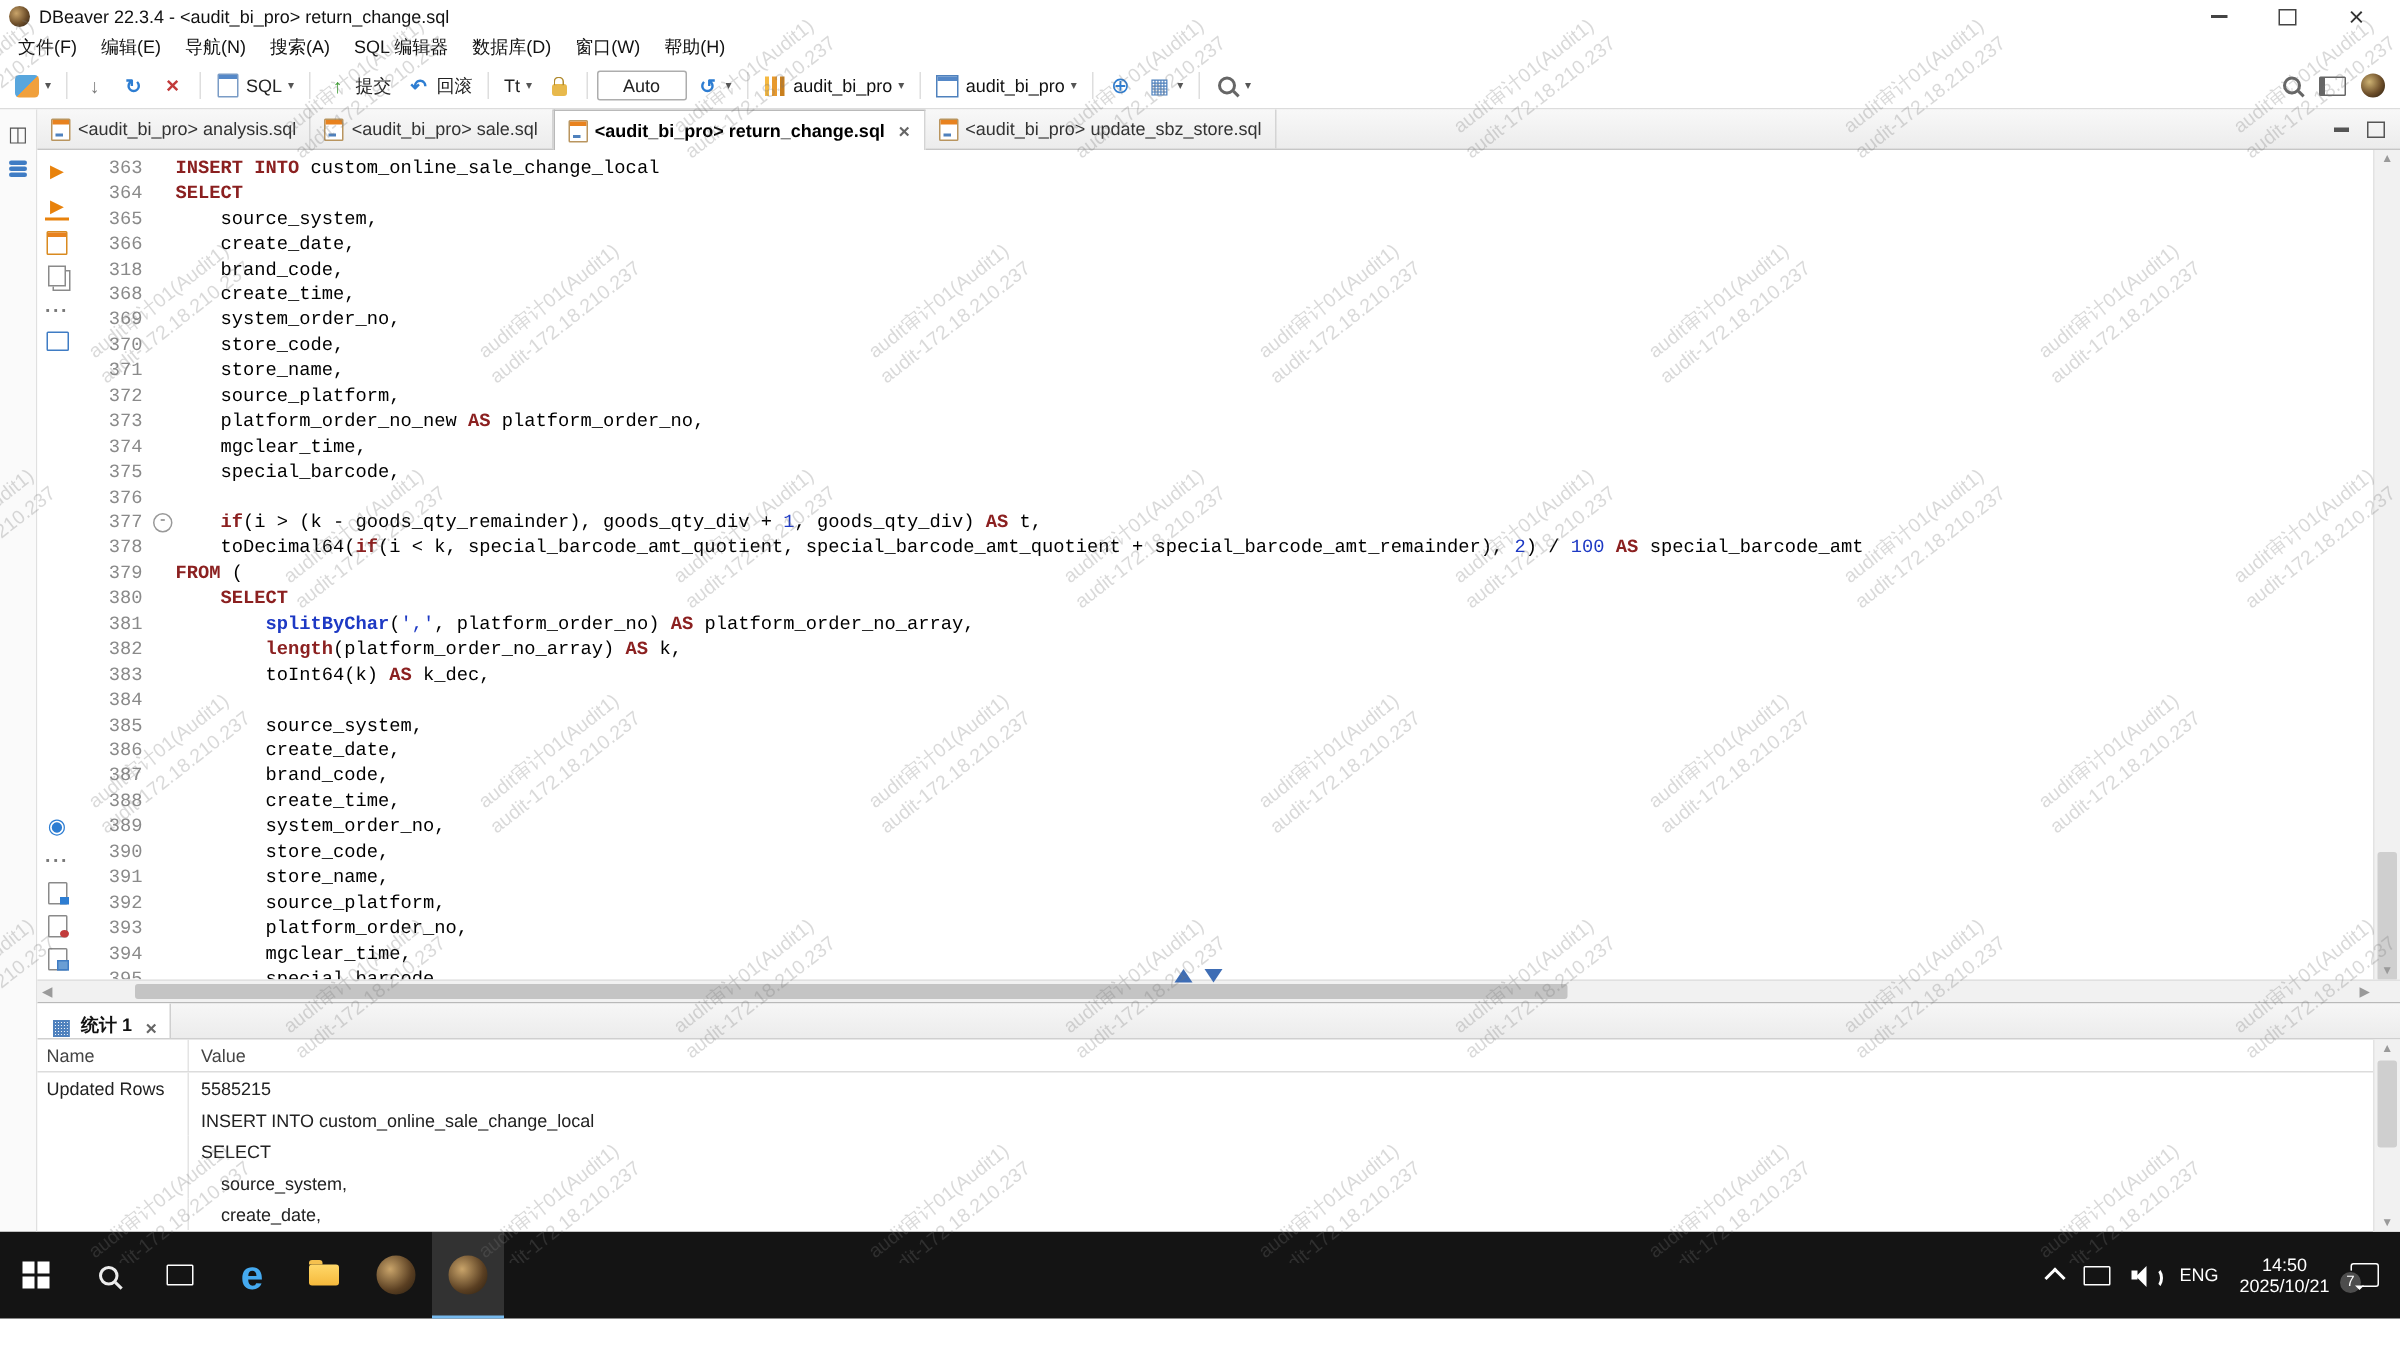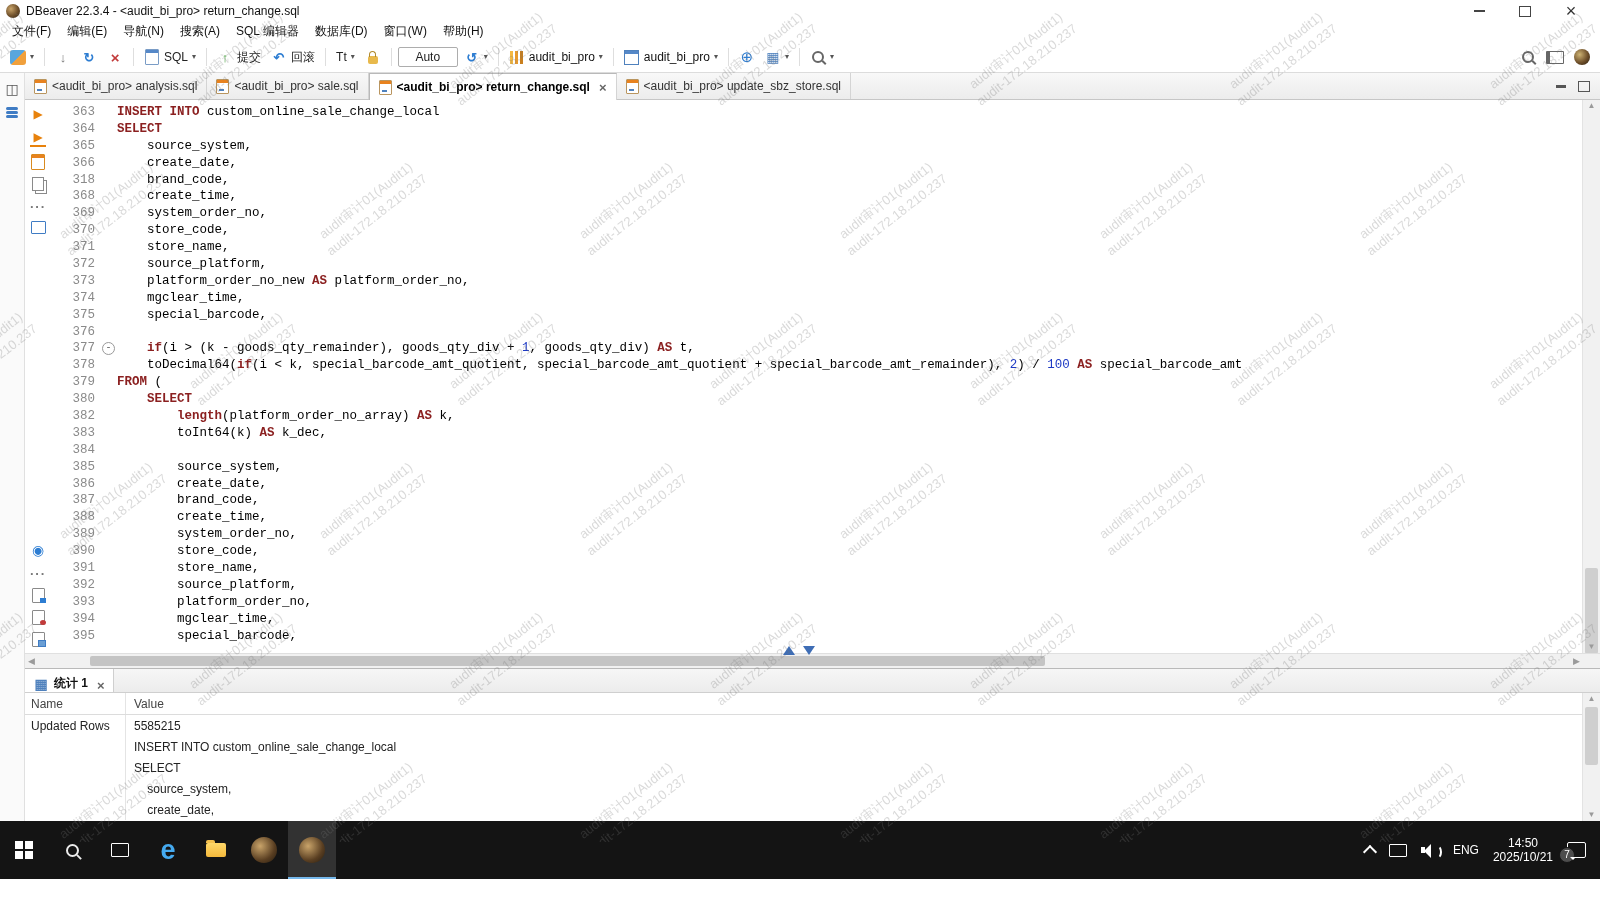--- a/index.html
+++ b/index.html
@@ -349,20 +349,21 @@
             <div class="cl"><span class="ln">371</span><span class="fold"></span><span class="codeln"><span class="tk-p">    store_name,</span></span></div>
             <div class="cl"><span class="ln">372</span><span class="fold"></span><span class="codeln"><span class="tk-p">    source_platform,</span></span></div>
             <div class="cl"><span class="ln">373</span><span class="fold"></span><span class="codeln"><span class="tk-p">    platform_order_no_new </span><span class="tk-k">AS</span><span class="tk-p"> platform_order_no,</span></span></div>
             <div class="cl"><span class="ln">374</span><span class="fold"></span><span class="codeln"><span class="tk-p">    mgclear_time,</span></span></div>
             <div class="cl"><span class="ln">375</span><span class="fold"></span><span class="codeln"><span class="tk-p">    special_barcode,</span></span></div>
             <div class="cl"><span class="ln">376</span><span class="fold"></span><span class="codeln"></span></div>
             <div class="cl"><span class="ln">377</span><span class="fold"><span class="foldc">-</span></span><span class="codeln"><span class="tk-p">    </span><span class="tk-k">if</span><span class="tk-p">(i &gt; (k - goods_qty_remainder), goods_qty_div + </span><span class="tk-n">1</span><span class="tk-p">, goods_qty_div) </span><span class="tk-k">AS</span><span class="tk-p"> t,</span></span></div>
             <div class="cl"><span class="ln">378</span><span class="fold"></span><span class="codeln"><span class="tk-p">    toDecimal64(</span><span class="tk-k">if</span><span class="tk-p">(i &lt; k, special_barcode_amt_quotient, special_barcode_amt_quotient + special_barcode_amt_remainder), </span><span class="tk-n">2</span><span class="tk-p">) / </span><span class="tk-n">100</span><span class="tk-p"> </span><span class="tk-k">AS</span><span class="tk-p"> special_barcode_amt</span></span></div>
             <div class="cl"><span class="ln">379</span><span class="fold"></span><span class="codeln"><span class="tk-k">FROM</span><span class="tk-p"> (</span></span></div>
             <div class="cl"><span class="ln">380</span><span class="fold"></span><span class="codeln"><span class="tk-p">    </span><span class="tk-k">SELECT</span></span></div>
+            <div class="cl"><span class="ln">381</span><span class="fold"></span><span class="codeln"><span class="tk-p">        </span><span class="tk-f">splitByChar</span><span class="tk-p">(</span><span class="tk-s">','</span><span class="tk-p">, platform_order_no) </span><span class="tk-k">AS</span><span class="tk-p"> platform_order_no_array,</span></span></div>
             <div class="cl"><span class="ln">382</span><span class="fold"></span><span class="codeln"><span class="tk-p">        </span><span class="tk-k">length</span><span class="tk-p">(platform_order_no_array) </span><span class="tk-k">AS</span><span class="tk-p"> k,</span></span></div>
             <div class="cl"><span class="ln">383</span><span class="fold"></span><span class="codeln"><span class="tk-p">        toInt64(k) </span><span class="tk-k">AS</span><span class="tk-p"> k_dec,</span></span></div>
             <div class="cl"><span class="ln">384</span><span class="fold"></span><span class="codeln"></span></div>
             <div class="cl"><span class="ln">385</span><span class="fold"></span><span class="codeln"><span class="tk-p">        source_system,</span></span></div>
             <div class="cl"><span class="ln">386</span><span class="fold"></span><span class="codeln"><span class="tk-p">        create_date,</span></span></div>
             <div class="cl"><span class="ln">387</span><span class="fold"></span><span class="codeln"><span class="tk-p">        brand_code,</span></span></div>
             <div class="cl"><span class="ln">388</span><span class="fold"></span><span class="codeln"><span class="tk-p">        create_time,</span></span></div>
             <div class="cl"><span class="ln">389</span><span class="fold"></span><span class="codeln"><span class="tk-p">        system_order_no,</span></span></div>
             <div class="cl"><span class="ln">390</span><span class="fold"></span><span class="codeln"><span class="tk-p">        store_code,</span></span></div>
             <div class="cl"><span class="ln">391</span><span class="fold"></span><span class="codeln"><span class="tk-p">        store_name,</span></span></div>

